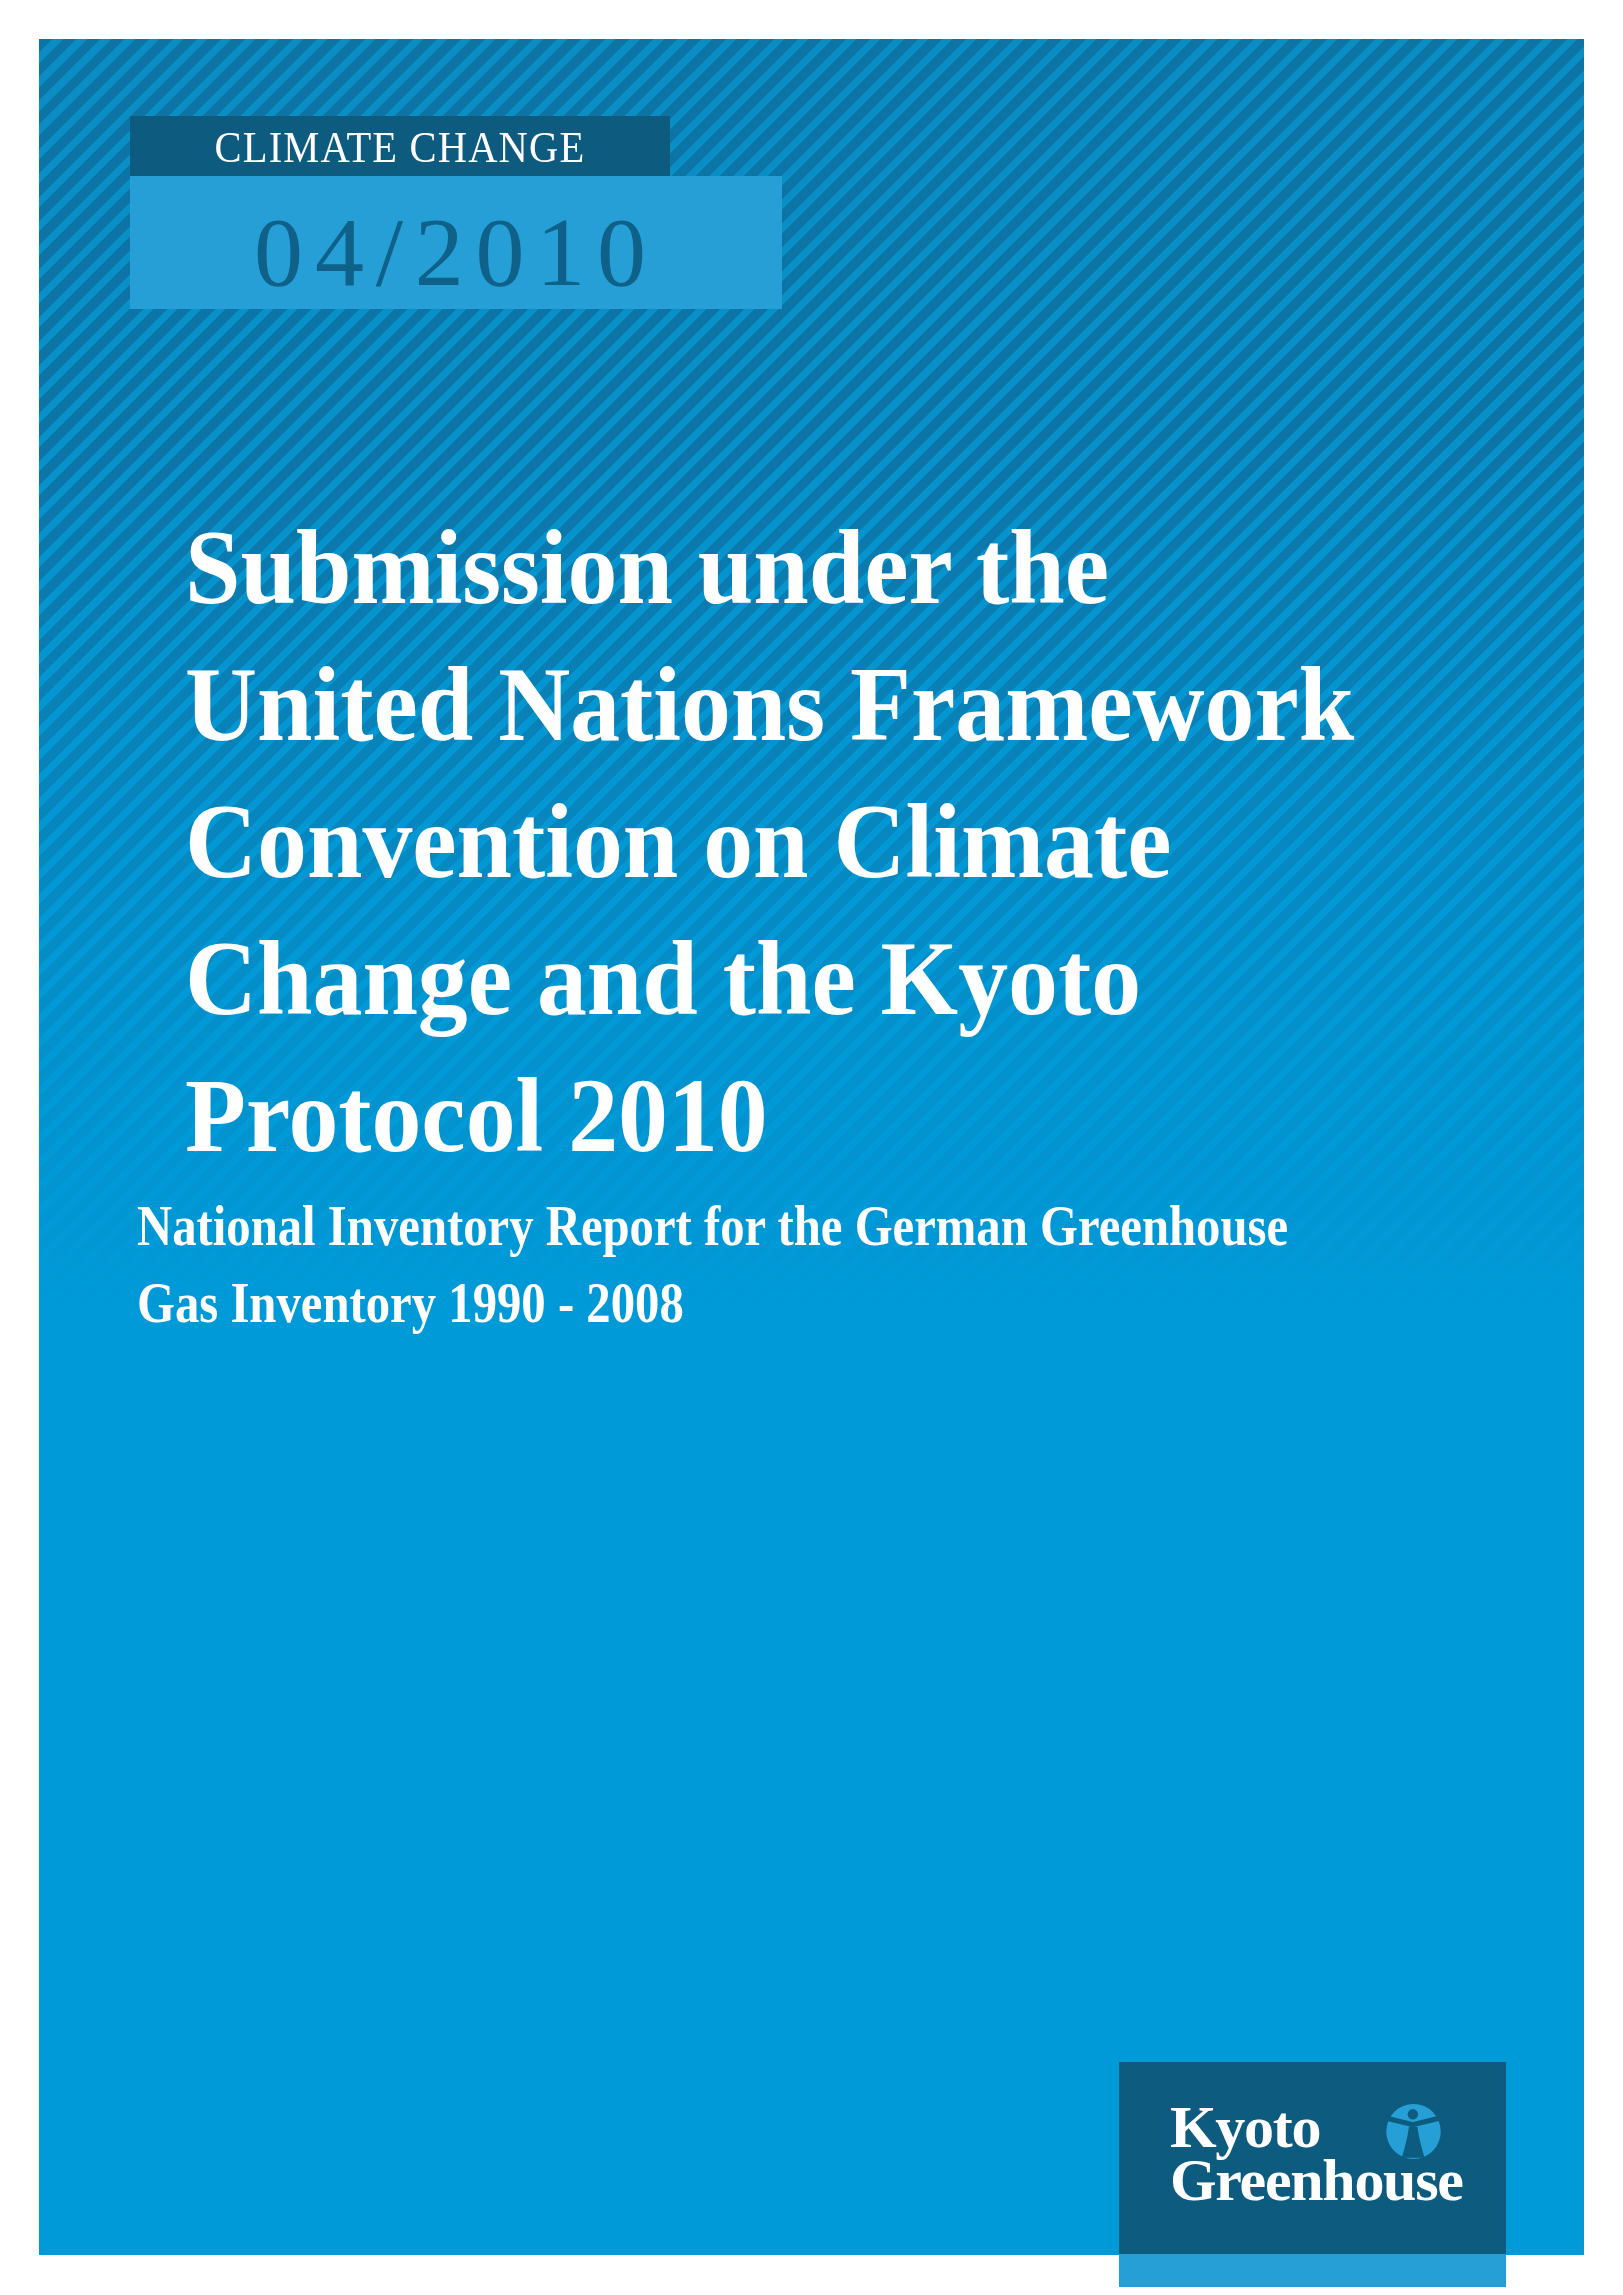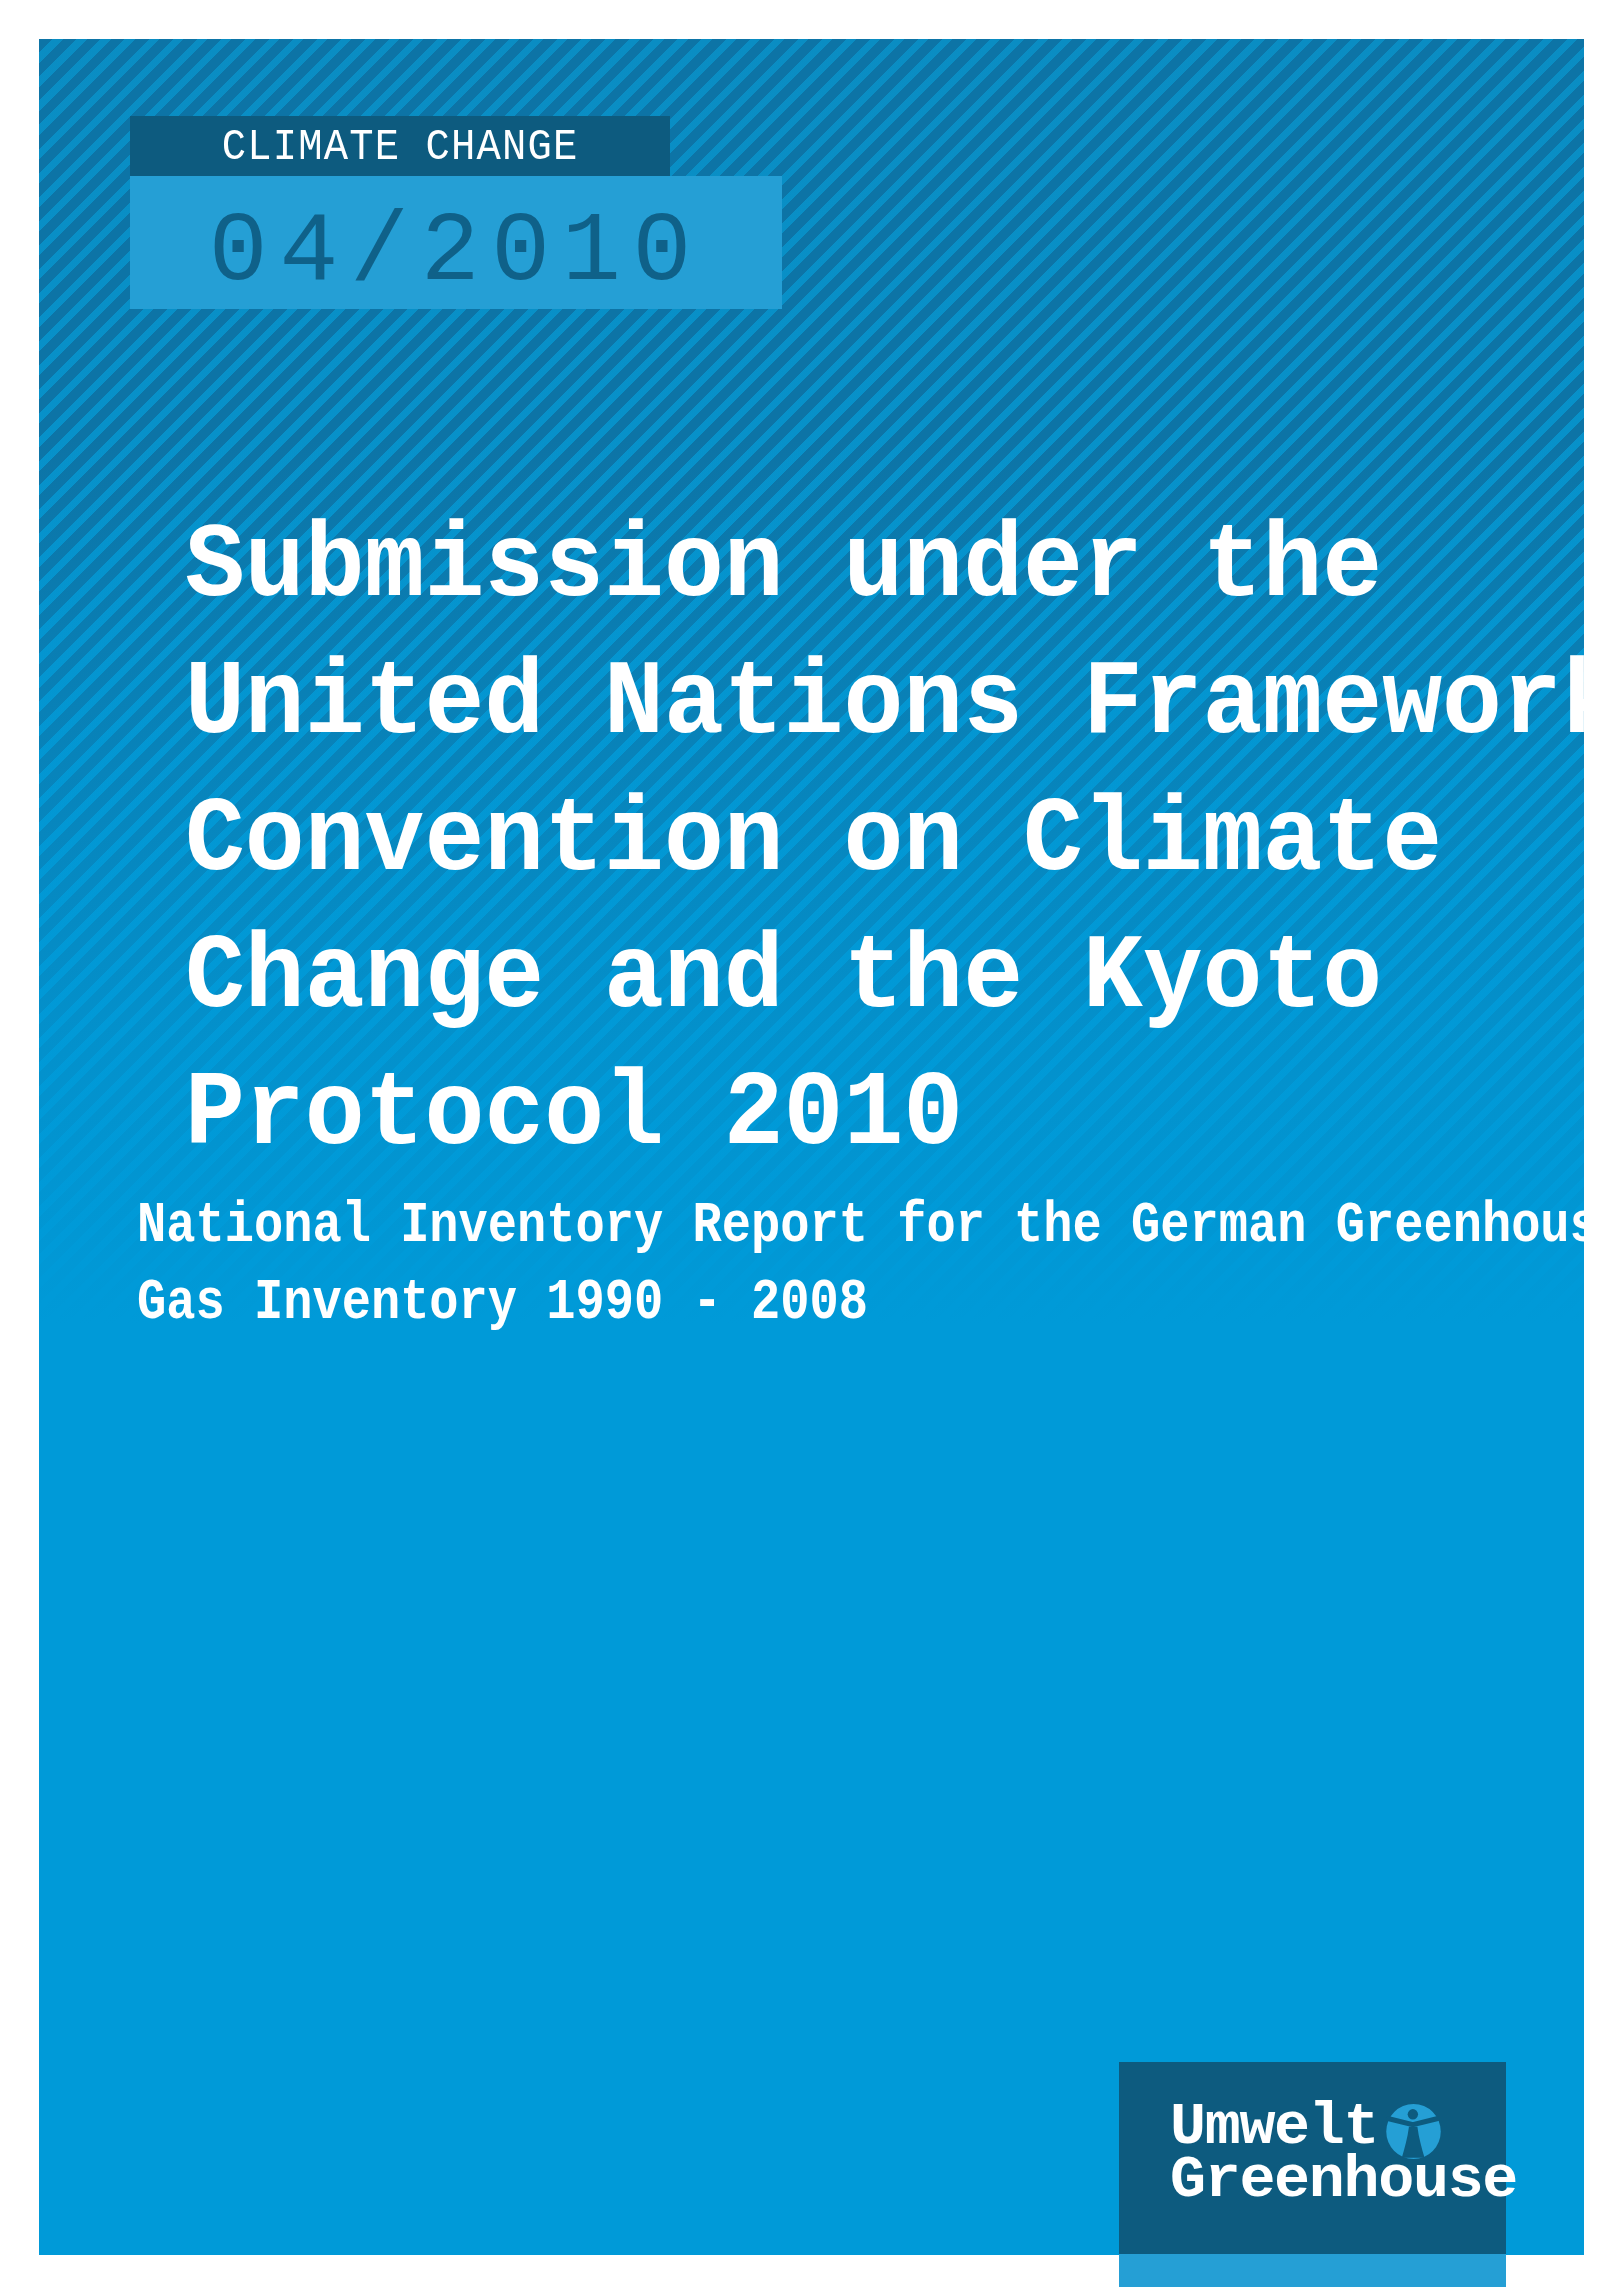--- a/index.html
+++ b/index.html
@@ -1,21 +1,21 @@
 <!DOCTYPE html>
 <html style="--navy: #0d5b7f; --accent: #259fd5; --digits: #0f6189; --bg_top: #0a8dc3; --bg_bottom: #009ad8; --stripe: #0d74a6; --text: #ffffff;font-size:10.5px"><head>
 <meta charset="utf-8">
 <style>
   html,body{margin:0;padding:0;background:#ffffff;}
   .page{
     position:relative;
     width:1623px;height:2295px;
     background:#ffffff;
     overflow:hidden;
-    font-family:Liberation Mono, monospace;
+    font-family:Liberation Serif, serif;
   }
   
   .bg{
     position:absolute;left:39px;top:39px;width:1545px;height:2216px;
     background:linear-gradient(180deg, var(--bg_top,#0a8dc3) 0%, var(--bg_bottom,#009ad8) 58%, var(--bg_bottom,#009ad8) 100%);
   }
   .bg::before{ 
     content:"";position:absolute;inset:0;
     background:repeating-linear-gradient(135deg,
       var(--stripe,#0d74a6) 0px, var(--stripe,#0d74a6) 9.8px,
@@ -101,21 +101,21 @@
     <div class="line">Protocol 2010</div>
   </div>
 
   <div class="subtitle">
     <div class="line">National Inventory Report for the German Greenhouse</div>
     <div class="line">Gas Inventory 1990 - 2008</div>
   </div>
 
   <div class="logo-box">
     <div class="logo-text">
-      <div class="line">Umwelt</div>
+      <div class="line">Kyoto</div>
       <div class="line">Greenhouse</div>
     </div>
     <svg class="logo-icon" viewBox="0 0 90 94" xmlns="http://www.w3.org/2000/svg">
       <ellipse cx="45" cy="47" rx="42" ry="42.5" fill="#259fd5"></ellipse>
       <circle cx="44" cy="20.5" r="8" fill="#0d5b7f"></circle>
       <path d="M7,27.5 L44,36.5 L81,27.5" fill="none" stroke="#0d5b7f" stroke-width="8" stroke-linecap="round"></path>
       <path d="M38,39.5 C36,57 31,73 27,87.5 L62,87.5 C58,73 53,57 51,39.5 Z" fill="#0d5b7f"></path>
     </svg>
   </div>
 

